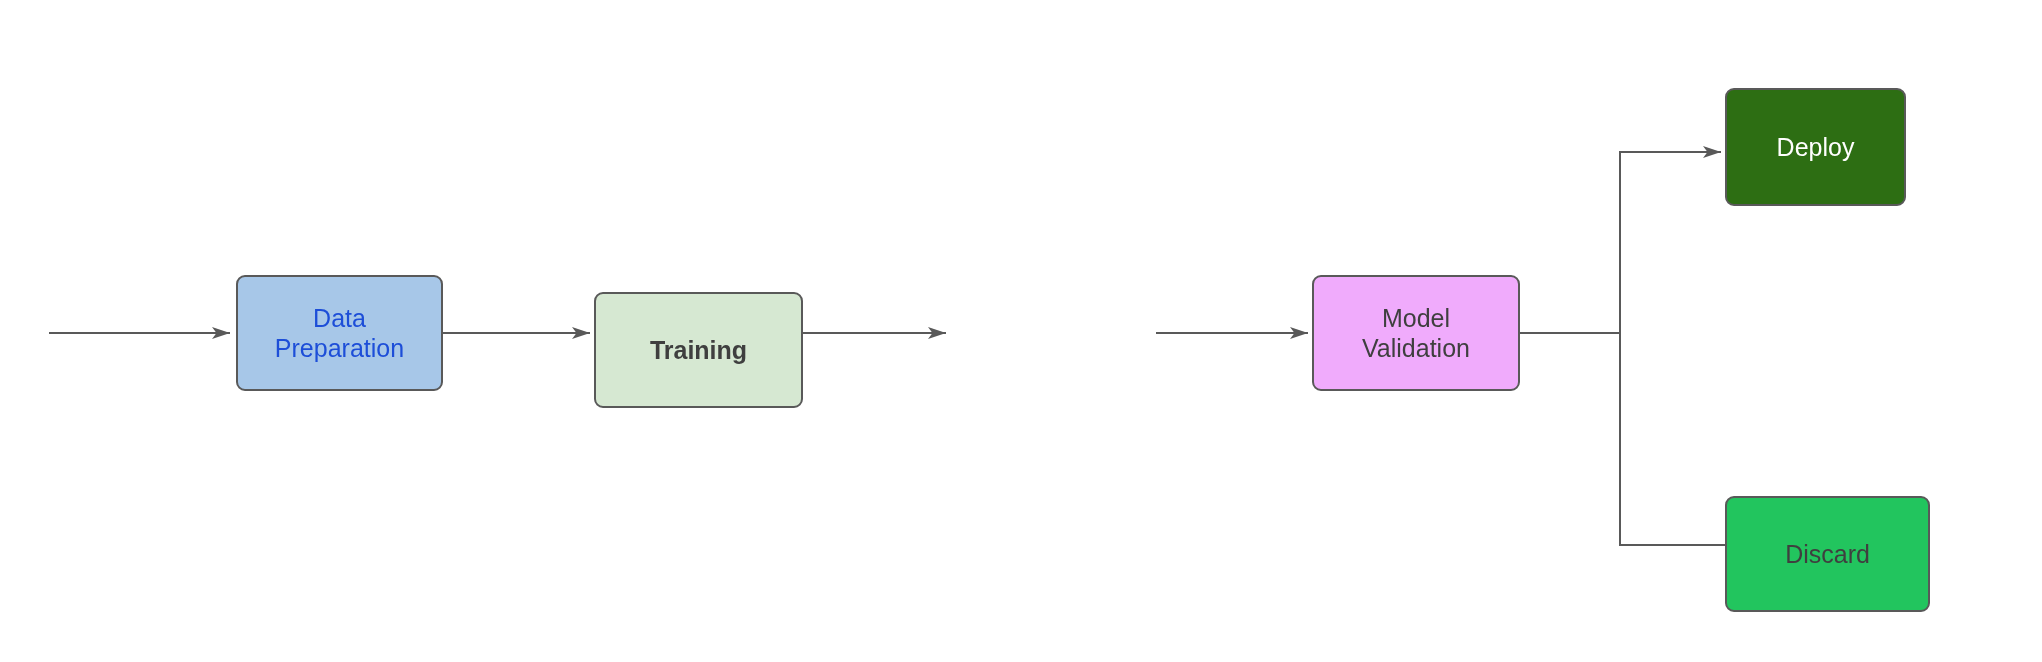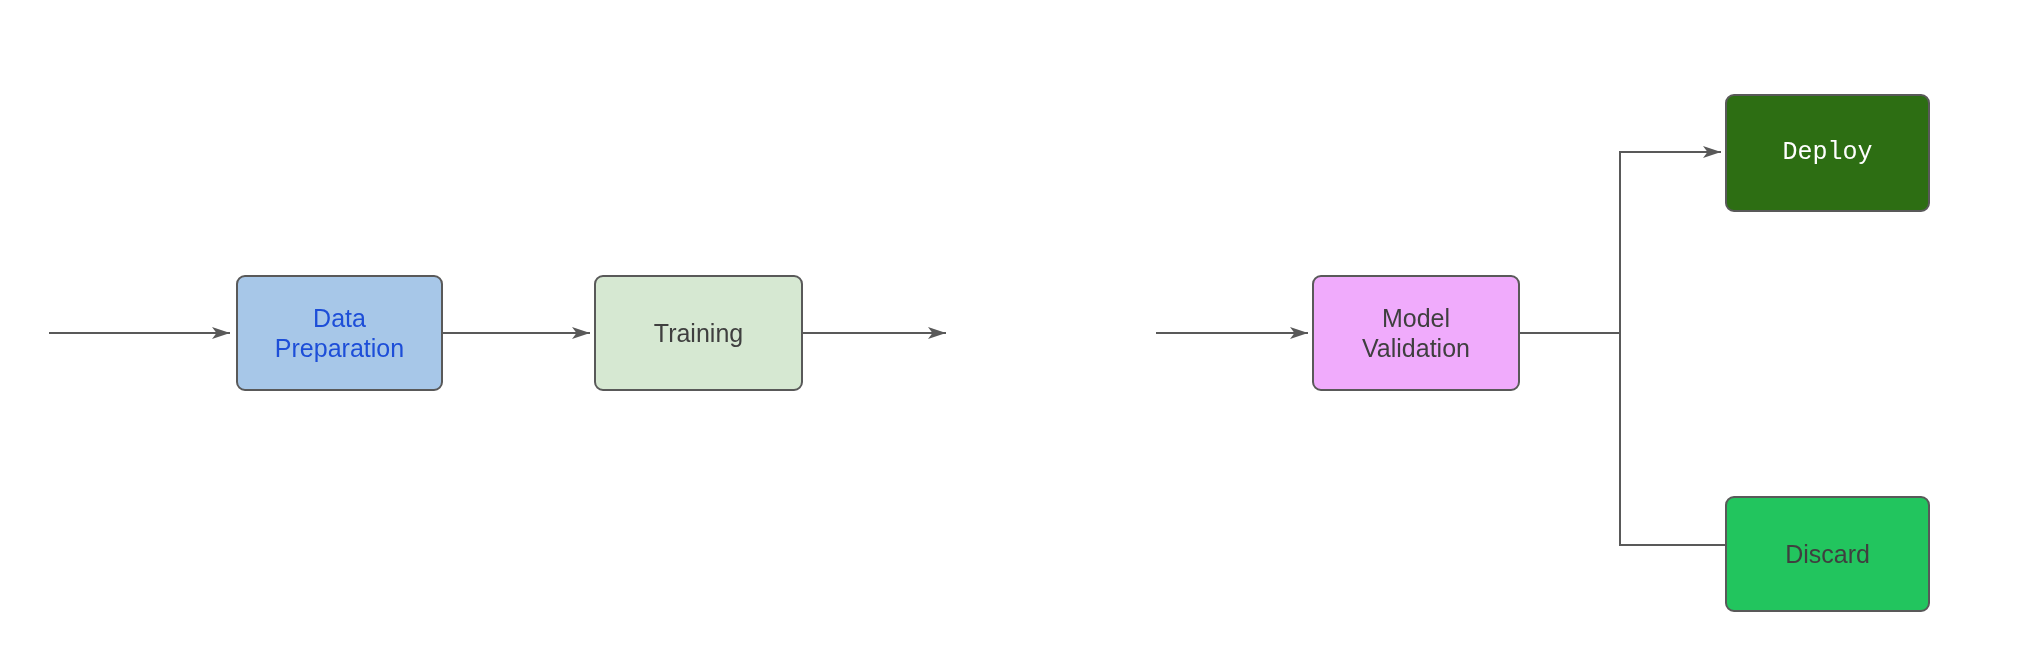--- a/index.html
+++ b/index.html
@@ -40,24 +40,24 @@
     border-radius:9px;
     font-size:25px;
     line-height:1.22;
     cursor:default;
   }
   .node .label{
     display:inline-block;
     max-width:82%;
   }
   #n-data-preparation{left:236px;top:275px;width:207px;height:116px;}
-  #n-training        {left:594px;top:275px;width:209px;height:116px;}
+  #n-training        {left:594px;top:292px;width:209px;height:116px;font-weight:bold;}
   #n-evaluation      {left:950px;top:275px;width:206px;height:116px;}
   #n-model-validation{left:1312px;top:275px;width:208px;height:116px;}
-  #n-deploy          {left:1725px;top:94px;width:205px;height:118px;font-family:Liberation Mono, monospace;}
+  #n-deploy          {left:1725px;top:88px;width:181px;height:118px;}
   #n-discard         {left:1725px;top:496px;width:205px;height:116px;}
 </style>
 </head>
 <body>
 
 <div class="canvas">
 
   <svg class="connectors" viewBox="0 0 2042 662" xmlns="http://www.w3.org/2000/svg">
     <defs>
       <marker id="arrowhead" viewBox="0 0 20 14" refX="19" refY="7" markerWidth="20" markerHeight="14" markerUnits="userSpaceOnUse" orient="auto">

